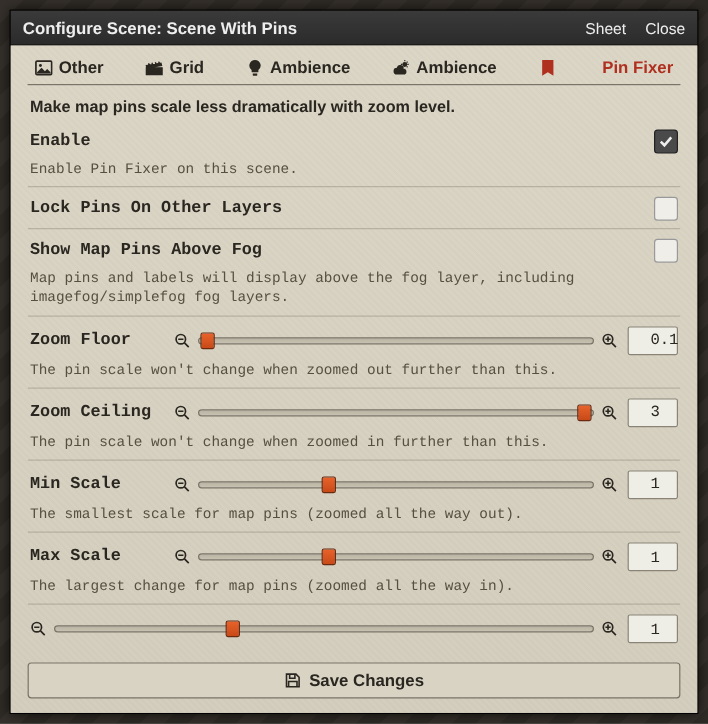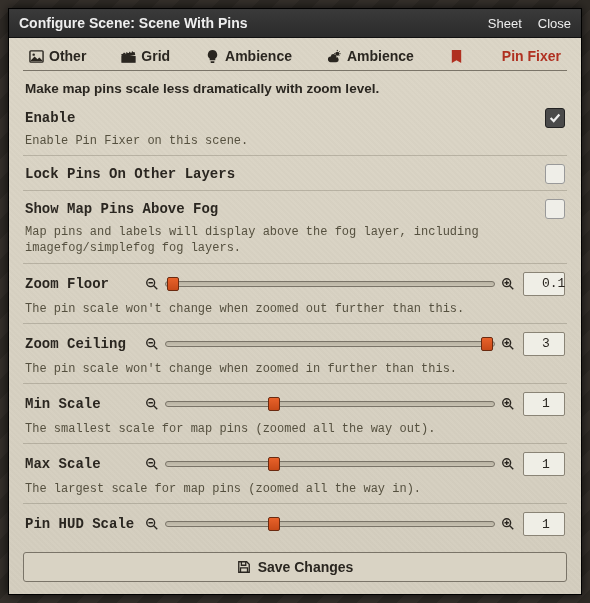--- a/index.html
+++ b/index.html
@@ -297,26 +297,25 @@
             <div class="track">
                 <div class="thumb" style="left:33%"></div>
               </div>
             <svg class="zoom-ico" viewBox="0 0 16 16" fill="none" stroke="#2a2620" stroke-width="1.6">
                 <circle cx="6.5" cy="6.5" r="4.5"></circle>
                 <path d="M10 10l4 4M4 6.5h5M6.5 4v5"></path>
               </svg>
           </div>
           <span class="numbox">1</span>
         </div>
-        <div class="row-hint">The largest scale for map pins (zoomed all the way in).</div>
-      </div>
-
-      <div class="row">
-        <div class="row-head">
-          <span class="row-label" style="width:112px">Pin HUD Scale</span>
+        <div class="row-hint">The largest change for map pins (zoomed all the way in).</div>
+      </div>
+
+      <div class="row">
+        <div class="row-head">
           <div class="slider-wrap">
             <svg class="zoom-ico" viewBox="0 0 16 16" fill="none" stroke="#2a2620" stroke-width="1.6">
                 <circle cx="6.5" cy="6.5" r="4.5"></circle>
                 <path d="M10 10l4 4M4 6.5h5"></path>
               </svg>
             <div class="track">
                 <div class="thumb" style="left:33%"></div>
               </div>
             <svg class="zoom-ico" viewBox="0 0 16 16" fill="none" stroke="#2a2620" stroke-width="1.6">
                 <circle cx="6.5" cy="6.5" r="4.5"></circle>

